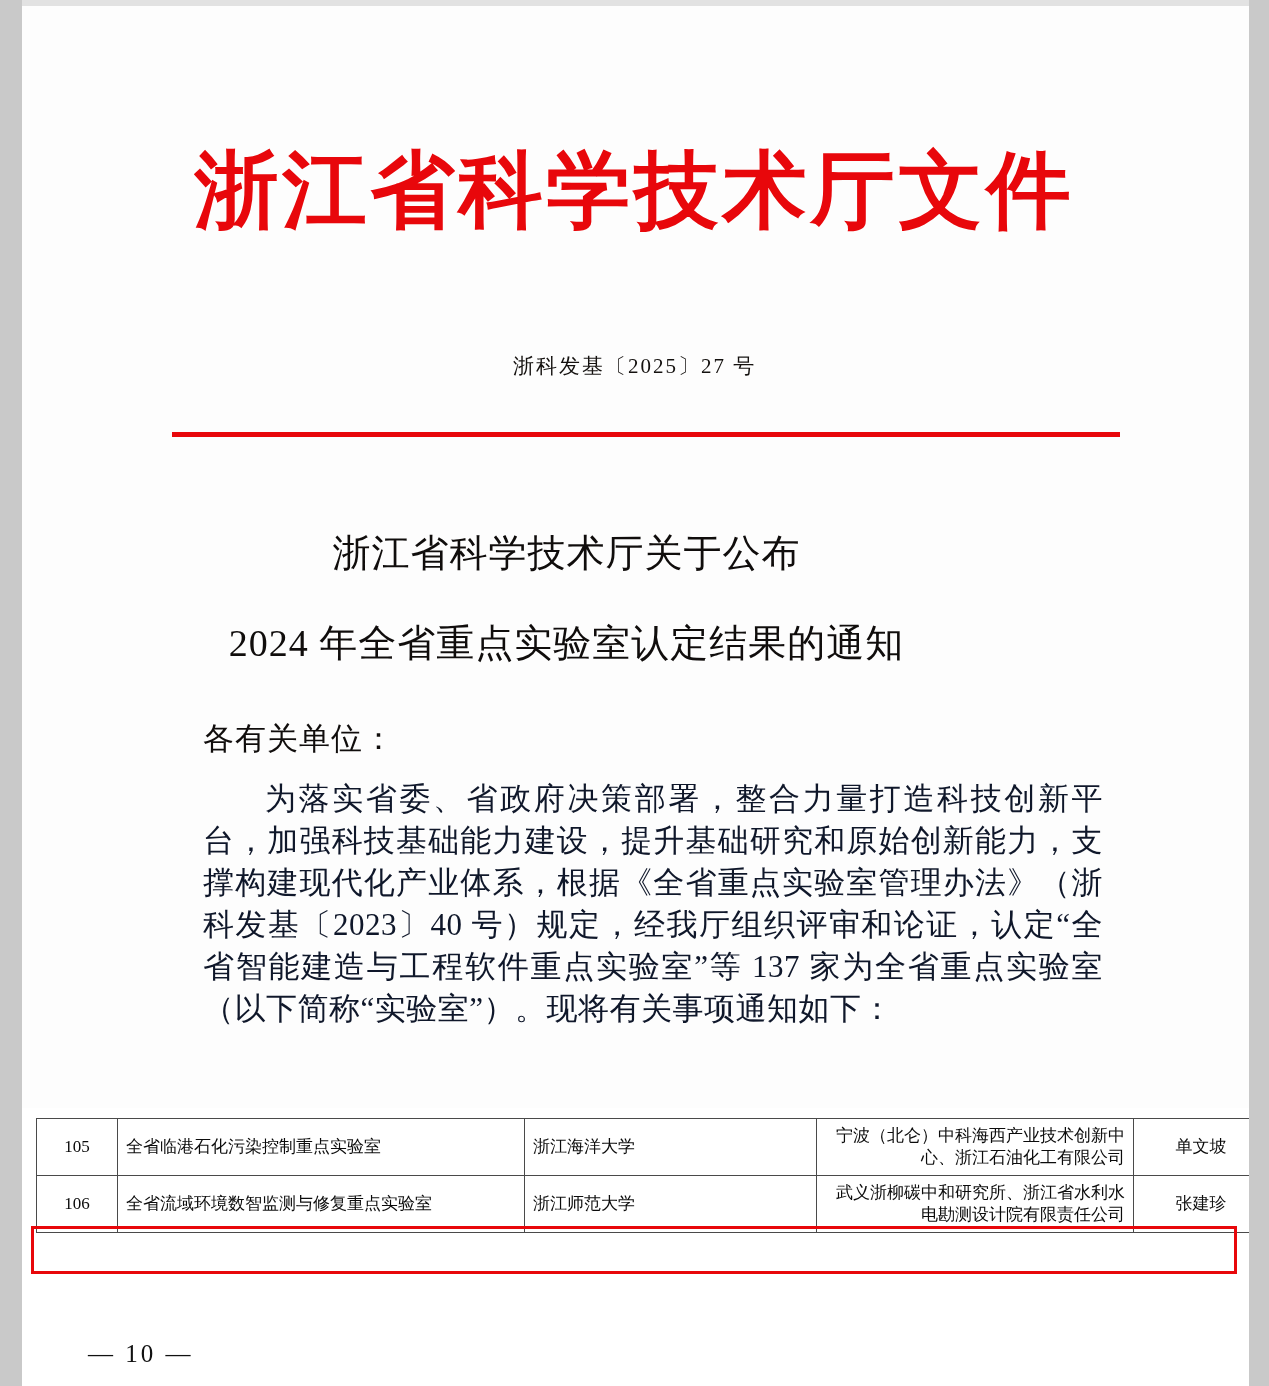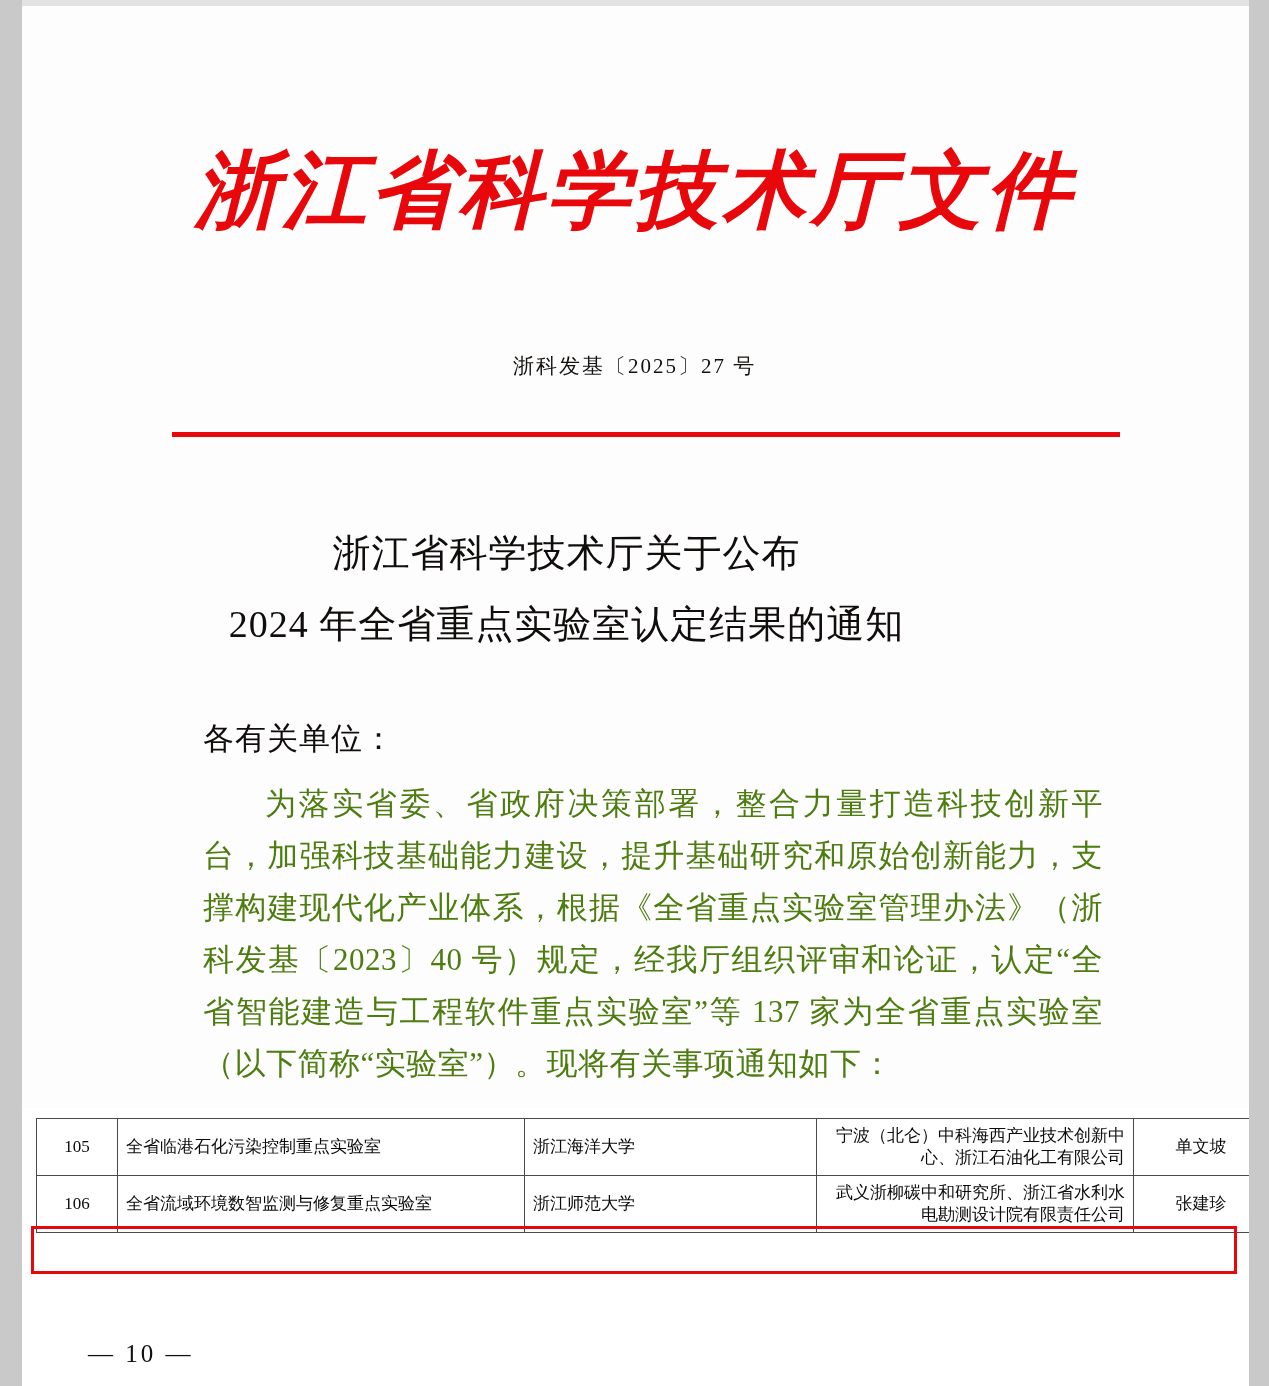--- a/index.html
+++ b/index.html
@@ -37,21 +37,20 @@
     top: 148px;
     width: 1269px;
     text-align: center;
     color: #e8070b;
     font-family: "DejaVu Serif", "Liberation Serif", serif;
     font-weight: bold;
     font-size: 84px;
     letter-spacing: 4px;
     line-height: 1;
     white-space: nowrap;
-    font-style: italic;
   }
   .doc-number {
     position: absolute;
     left: 0;
     top: 352px;
     width: 1269px;
     text-align: center;
     font-size: 21px;
     color: #14110f;
     letter-spacing: 2px;
@@ -69,37 +68,37 @@
     left: 0;
     top: 524px;
     width: 1133px;
     text-align: center;
     font-weight: normal;
     font-size: 38px;
     line-height: 58px;
     color: #100d0c;
     letter-spacing: 1px;
   }
-  .doc-title .line2 { display: block; margin-top: 13px; }
+  .doc-title .line2 { display: block; margin-top: 32px; }
   .salutation {
     position: absolute;
     left: 203px;
     top: 718px;
     font-size: 31px;
     letter-spacing: 1px;
     color: #100d0c;
   }
   .body-text {
     position: absolute;
     left: 203px;
     top: 778px;
     width: 900px;
     font-size: 31px;
-    line-height: 52px;
-    color: #4d7c0f;
+    line-height: 42px;
+    color: #0f172a;
     text-align: justify;
     letter-spacing: 0.5px;
   }
   .body-text .indent { text-indent: 62px; display: block; }
 
   
   .table-region {
     position: absolute;
     left: 0;
     top: 1108px;

